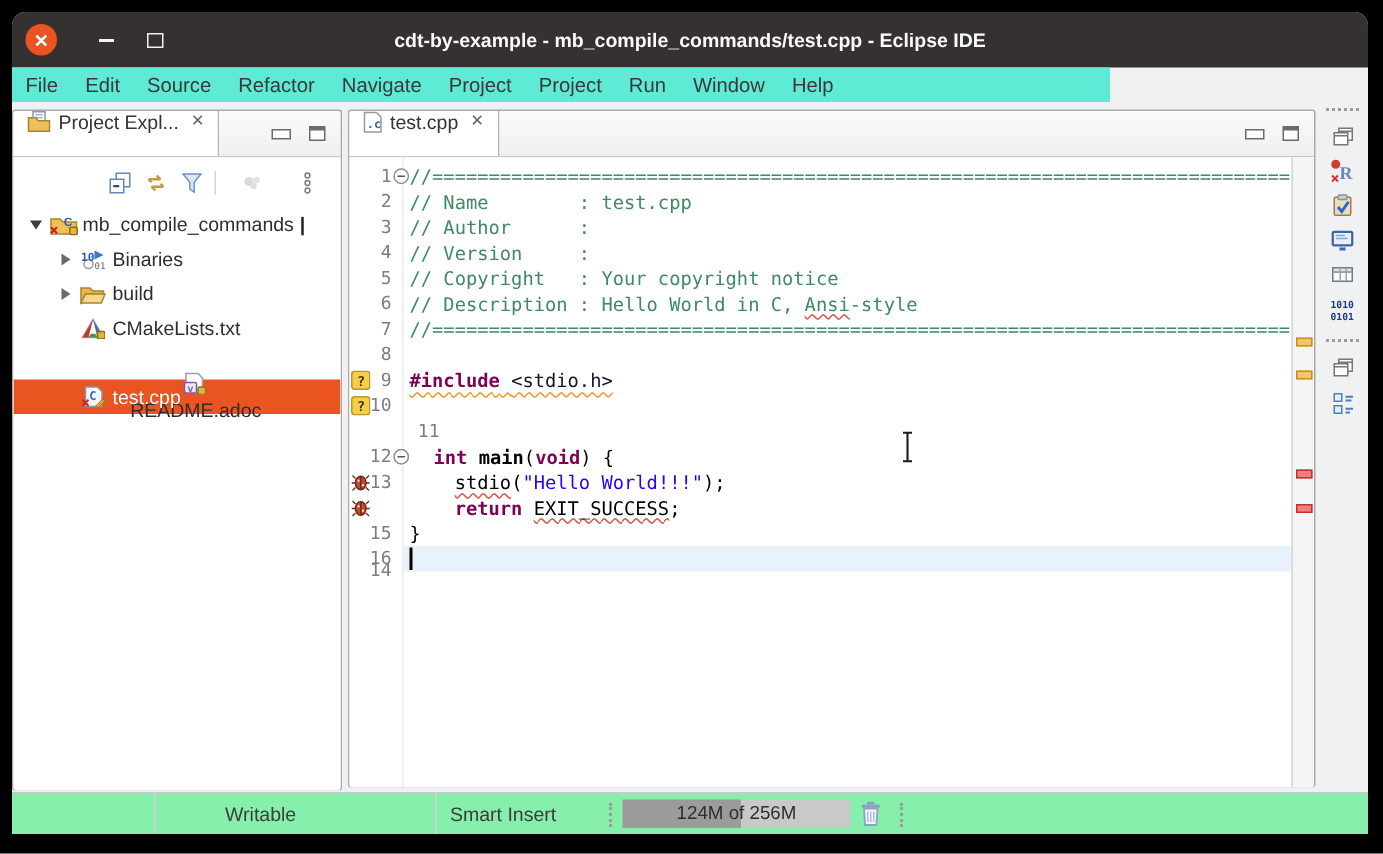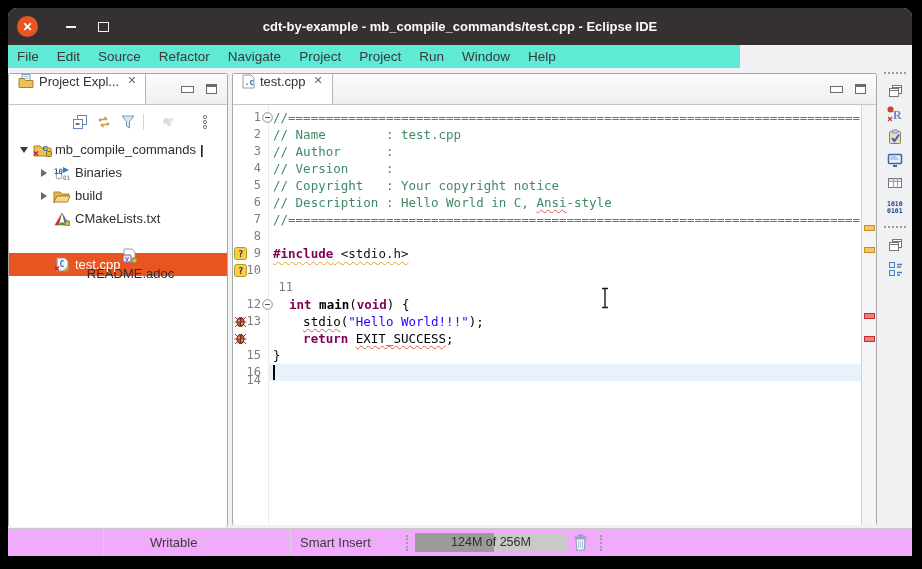--- a/index.html
+++ b/index.html
@@ -64,21 +64,21 @@
   .tok.str{color:#2A00FF;} .tok.inc{color:#0f172a;}
   .tok.wo{text-decoration:underline;text-decoration-style:wavy;text-decoration-color:#EC9F2E;
           text-decoration-thickness:1px;text-underline-offset:3px;text-decoration-skip-ink:none;}
   .tok.wr{text-decoration:underline;text-decoration-style:wavy;text-decoration-color:#D6604D;
           text-decoration-thickness:1px;text-underline-offset:2px;text-decoration-skip-ink:none;}
   
   #rightbar{position:absolute;left:870px;top:0;width:34px;height:460px;display:flex;flex-direction:column;align-items:center;padding-top:2px;box-sizing:border-box;}
   .handle{width:22px;border-top:2px dotted #9B9B9B;margin:2px 0 8px 0;}
   #rightbar .icn{height:18px;margin-bottom:5px;display:flex;align-items:center;justify-content:center;}
   
-  #statusbar{position:absolute;left:0;top:520px;width:904px;height:28px;background:#f0abfc;
+  #statusbar{position:absolute;left:0;top:520px;width:904px;height:28px;background:#86efac;
              border-top:1px solid #C9C9C9;font-size:13px;color:#3C3C3C;box-sizing:border-box;}
   .sdiv{position:absolute;top:0;bottom:0;width:1px;background:#D4D4D4;}
   .dots{position:absolute;top:6px;height:16px;width:2px;border-left:2px dotted #9B9B9B;}
   #st-writable{position:absolute;left:142px;line-height:27px;}
   #st-insert{position:absolute;left:292px;line-height:27px;}
   #heap{position:absolute;left:407px;top:4px;width:152px;height:19px;background:#C9C9C9;}
   #heap-fill{position:absolute;left:0;top:0;bottom:0;background:#9B9B9B;}
   #heap-text{position:absolute;left:0;right:0;text-align:center;line-height:19px;font-size:12.5px;color:#2E2E2E;}
   #st-trash{position:absolute;left:564px;top:4px;}
   .icn{display:inline-flex;align-items:center;justify-content:center;}

